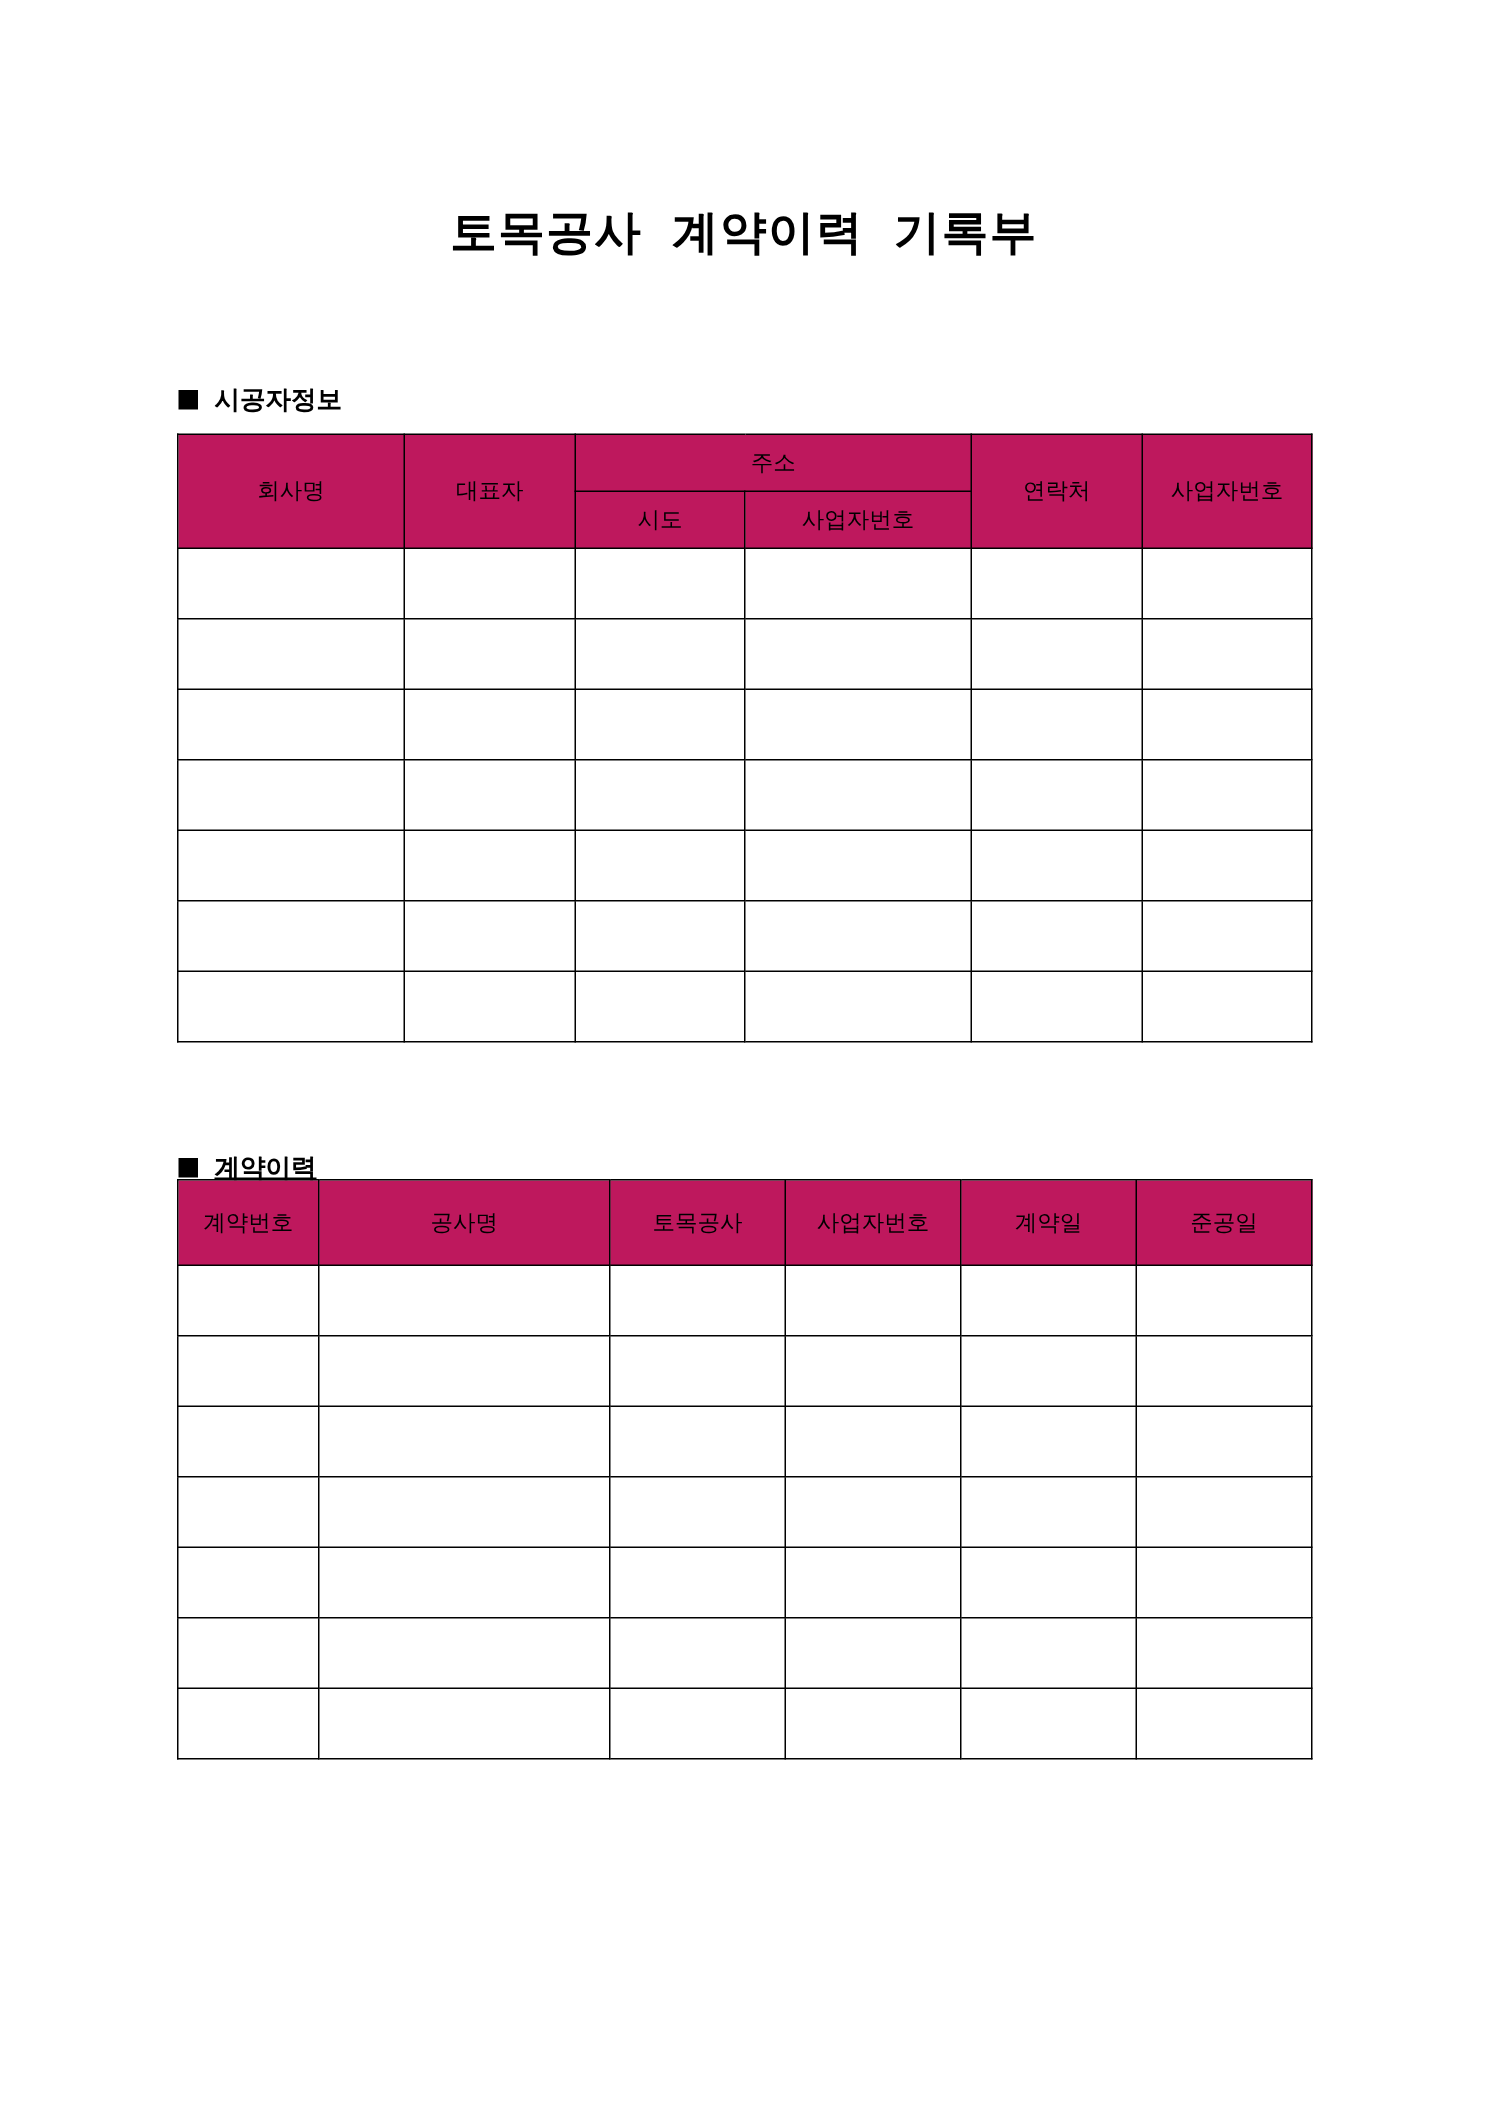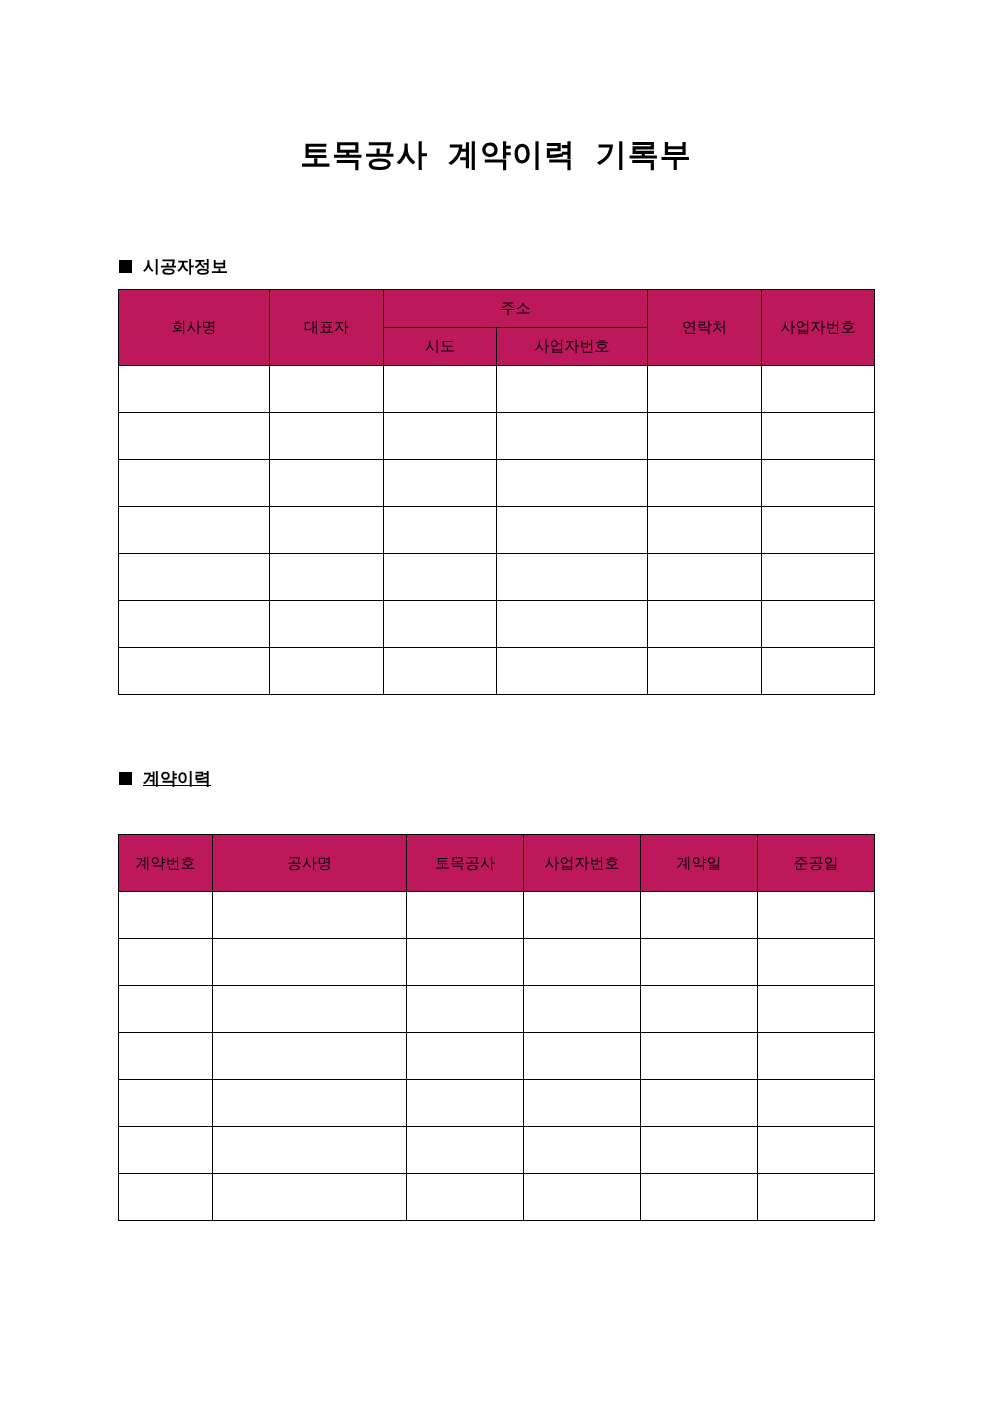--- a/index.html
+++ b/index.html
@@ -102,21 +102,21 @@
       <td></td>
     </tr>
   </tbody>
 </table>
 
 <div class="section-heading" style="top:767px;text-decoration:underline;">
   <span class="sq"></span>
   <span>계약이력</span>
 </div>
 
-<table style="top:834px; width:757px;">
+<table style="top:786px; width:757px;">
   <colgroup>
     <col style="width:94px">
       <col style="width:194px">
       <col style="width:117px">
       <col style="width:117px">
       <col style="width:117px">
       <col style="width:117px">
   </colgroup>
   <thead>
     <tr style="height:57px;">

